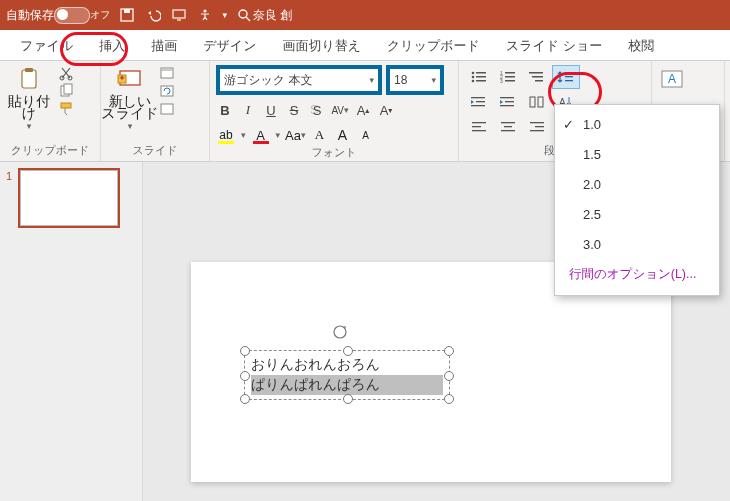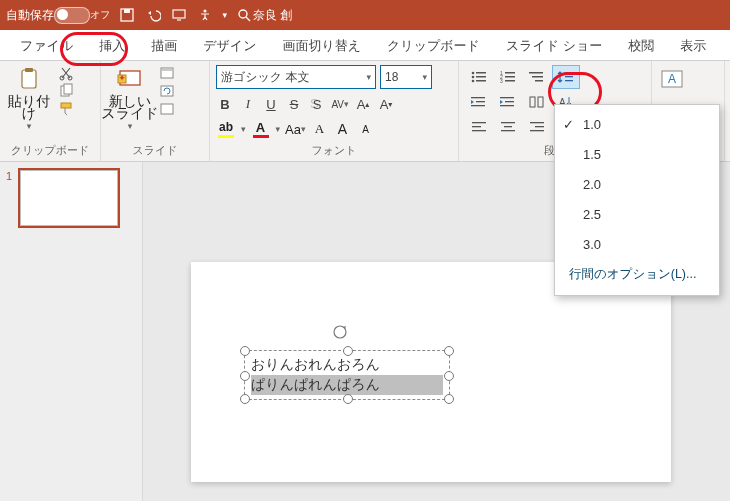--- a/index.html
+++ b/index.html
@@ -25,39 +25,39 @@
   .group{border-right:1px solid #dcdcdc;display:flex;flex-direction:column;justify-content:space-between;padding:4px 6px 2px;}
   .group-buttons{display:flex;align-items:flex-start;gap:4px;flex:1;}
   .group-label{font-size:11px;color:#666;text-align:center;padding-bottom:1px;}
   .bigbtn{display:flex;flex-direction:column;align-items:center;gap:2px;width:46px;}
   .bigbtn .ic{width:28px;height:28px;}
   .bigbtn .lbl{font-size:14px;line-height:12px;text-align:center;}
   .stackbtns{display:flex;flex-direction:column;gap:2px;margin-left:2px;}
   .smallicon{width:16px;height:16px;}
   
   .font-row1{display:flex;gap:4px;align-items:center;}
-  .combo{height:22px;background:#fff;border:1px solid #0369a1;display:flex;align-items:center;padding:0 4px;font-size:12px;color:#444;}
+  .combo{height:22px;background:#fff;border:4px solid #0369a1;display:flex;align-items:center;padding:0 4px;font-size:12px;color:#444;}
   .combo.font{width:150px;justify-content:space-between;}
   .combo.size{width:42px;justify-content:space-between;}
   .font-row2{display:flex;gap:5px;align-items:center;margin-top:5px;color:#444;}
   .fbtn{min-width:18px;height:20px;display:flex;align-items:center;justify-content:center;font-size:13px;}
   .fbtn.u{text-decoration:underline;}
   .fbtn.s{text-decoration:line-through;}
   .font-row3{display:flex;gap:5px;align-items:center;margin-top:5px;}
-  .colorbtn{width:20px;height:18px;position:relative;display:flex;align-items:flex-start;justify-content:center;font-size:13px;font-weight:bold;}
+  .colorbtn{width:20px;height:18px;position:relative;display:flex;align-items:center;justify-content:center;font-size:13px;font-weight:normal;}
   .colorbtn .bar{position:absolute;left:2px;right:2px;bottom:0;height:3px;}
   
   .para-grid{display:grid;grid-template-columns:repeat(4,26px);grid-auto-rows:22px;gap:3px 3px;}
   .pbtn{width:26px;height:22px;display:flex;align-items:center;justify-content:center;border:1px solid transparent;background:transparent;}
   .pbtn.hl{background:#d0e7f8;border:1px solid #7bb5e0;}
   
   .ls-popup{position:absolute;left:554px;top:104px;width:164px;background:#fff;border:1px solid #c9c9c9;box-shadow:2px 3px 8px rgba(0,0,0,.25);padding:4px 0 6px;z-index:20;}
   .ls-item{height:30px;display:flex;align-items:center;padding:0 14px 0 28px;font-size:13px;color:#333;position:relative;}
   .ls-item.checked::before{content:"✓";position:absolute;left:8px;color:#333;font-size:13px;}
-  .ls-opts{height:30px;display:flex;align-items:center;padding:0 10px 0 14px;font-size:12.5px;color:#0c4a6e;}
+  .ls-opts{height:30px;display:flex;align-items:center;padding:0 10px 0 14px;font-size:12.5px;color:#a21caf;}
   
   .worksplit{display:flex;height:calc(501px - 30px - 30px - 100px);}
   .thumbs{width:130px;background:#eeeeee;border-right:1px solid #d9d9d9;padding:8px 6px;}
   .thumbwrap{display:flex;gap:4px;}
   .thumbnum{font-size:11px;color:#b7472a;width:10px;}
   .thumb{width:96px;height:54px;background:#fff;border:1px solid #bbb;outline:2px solid #b7472a;outline-offset:0;}
   .canvas{flex:1;background:#e9e9e9;position:relative;}
   .slide{position:absolute;left:48px;top:100px;width:480px;height:220px;background:#fff;box-shadow:0 2px 6px rgba(0,0,0,.2);}
   
   .txbox{position:absolute;left:230px;top:350px;width:220px;}
@@ -119,21 +119,20 @@
 
 <div class="ribbon-tabs">
   <div class="rtab">ファイル</div>
   <div class="rtab">挿入</div>
   <div class="rtab">描画</div>
   <div class="rtab">デザイン</div>
   <div class="rtab">画面切り替え</div>
   <div class="rtab">クリップボード</div>
   <div class="rtab">スライド ショー</div>
   <div class="rtab">校閲</div>
-  <div class="rtab">表示</div>
 </div>
 <div class="red-ring" style="left:60px;top:32px;width:62px;height:28px;"></div>
 
 <div class="ribbon">
 
   <div class="group" style="width:88px">
     <div class="group-buttons">
       <div class="bigbtn">
         <span class="ic">
               <svg width="28" height="28">

